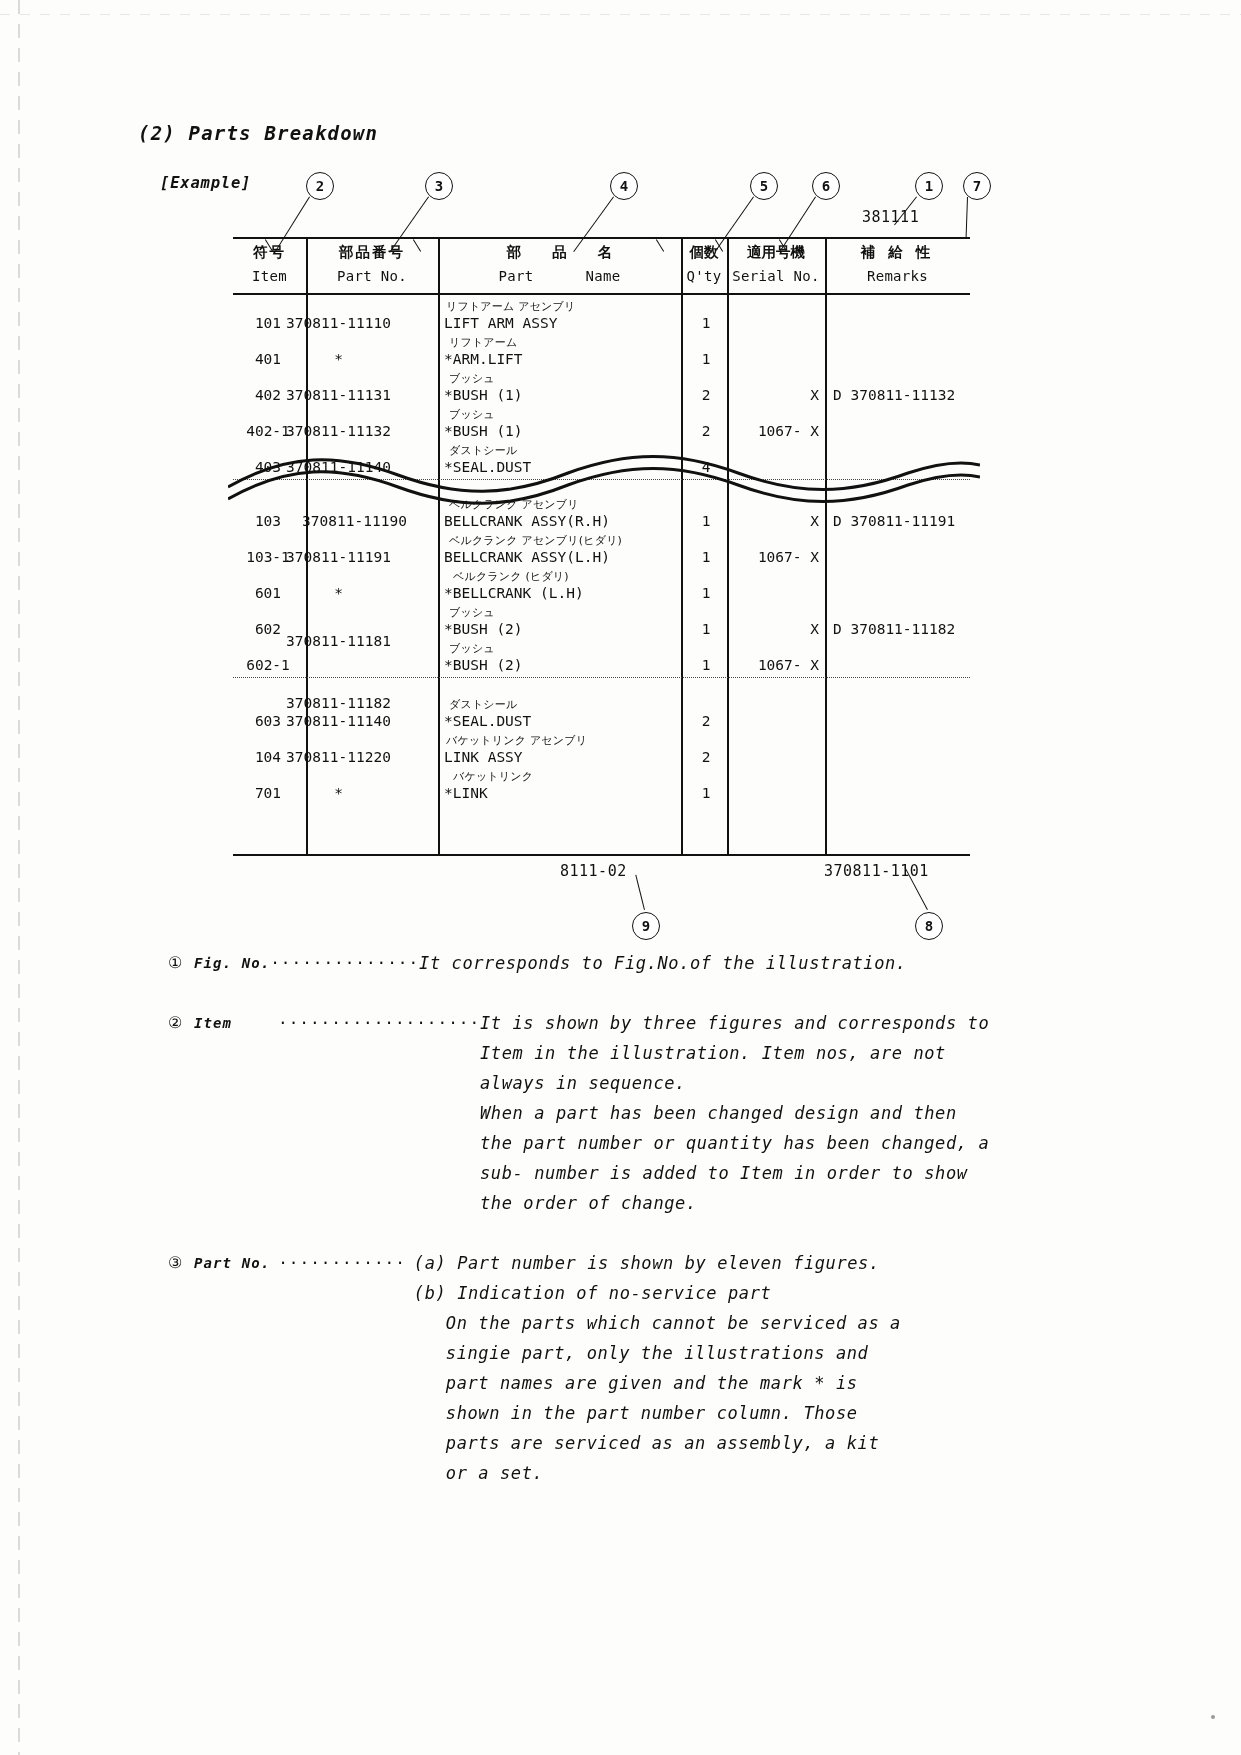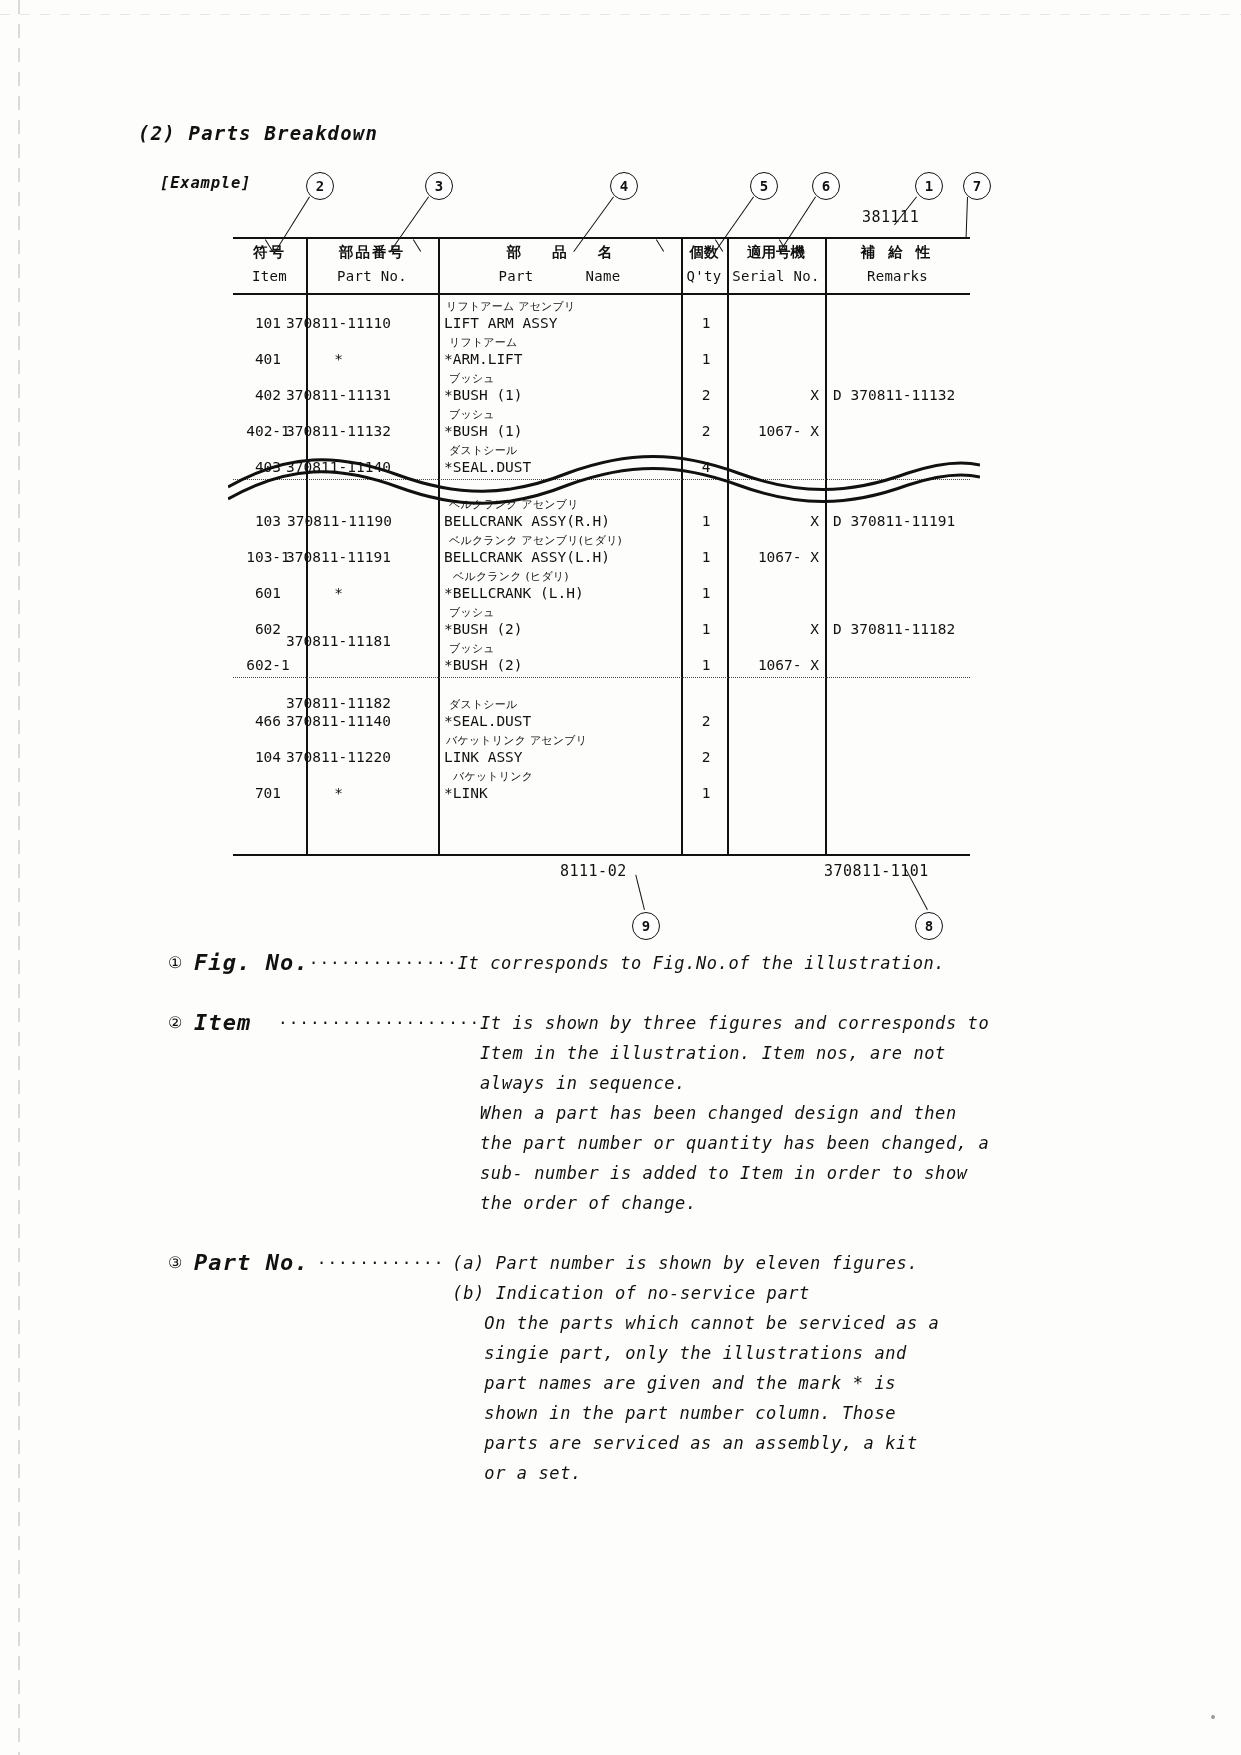--- a/index.html
+++ b/index.html
@@ -76,21 +76,21 @@
   .wave{position:absolute;left:-5px;width:752px;height:60px;pointer-events:none;}
 
   
   .fignum{position:absolute;font-size:15px;letter-spacing:.5px;}
 
   
   .notes{position:absolute;left:168px;top:948px;width:950px;}
   .note{position:relative;margin-bottom:26px;}
   .note-row{display:flex;align-items:flex-start;}
   .note-num{width:26px;flex:none;font-size:16px;line-height:30px;}
-  .note-term{flex:none;font-weight:bold;font-style:italic;font-size:22px;
+  .note-term{flex:none;font-weight:bold;font-style:italic;font-size:14px;
     line-height:30px;letter-spacing:1.1px;}
   .note-dots{flex:none;font-size:16px;line-height:30px;letter-spacing:1px;}
   .note-body{font-style:italic;font-size:17px;line-height:30px;letter-spacing:.6px;}
   .note-body div{white-space:pre;}
   .sub-indent{margin-left:32px;}
 </style>
 </head>
 <body>
 
 <div class="page">
@@ -224,21 +224,21 @@
         <span class="cell c-qty" style="left:450px;top:162px;">4</span>
         <span class="cell c-ser" style="left:488px;top:162px;"></span>
         <span class="cell c-rem" style="left:600px;top:162px;"></span>
       </div>
 
       <div class="dotrule" style="top:182px;"></div>
 
       <div>
         <span class="cell kana c-name" style="left:216px;top:200px;">ベルクランク アセンブリ</span>
         <span class="cell c-item" style="left:0;top:216px;">103</span>
-        <span class="cell c-part" style="left:4px;top:216px;">370811-11190</span>
+        <span class="cell c-part" style="left:19px;top:216px;">370811-11190</span>
         <span class="cell c-name" style="left:211px;top:216px;">BELLCRANK ASSY(R.H)</span>
         <span class="cell c-qty" style="left:450px;top:216px;">1</span>
         <span class="cell c-ser" style="left:488px;top:216px;">X</span>
         <span class="cell c-rem" style="left:600px;top:216px;">D 370811-11191</span>
       </div>
       <div>
         <span class="cell kana c-name" style="left:216px;top:236px;">ベルクランク アセンブリ(ヒダリ)</span>
         <span class="cell c-item" style="left:0;top:252px;">103-1</span>
         <span class="cell c-part" style="left:3px;top:252px;">370811-11191</span>
         <span class="cell c-name" style="left:211px;top:252px;">BELLCRANK ASSY(L.H)</span>
@@ -271,21 +271,21 @@
         <span class="cell c-name" style="left:211px;top:360px;">*BUSH (2)</span>
         <span class="cell c-qty" style="left:450px;top:360px;">1</span>
         <span class="cell c-ser" style="left:488px;top:360px;">1067- X</span>
         <span class="cell c-rem" style="left:600px;top:360px;"></span>
       </div>
 
       <div class="dotrule" style="top:380px;"></div>
 
       <div>
         <span class="cell kana c-name" style="left:216px;top:400px;">ダストシール</span>
-        <span class="cell c-item" style="left:0;top:416px;">466</span>
+        <span class="cell c-item" style="left:0;top:416px;">603</span>
         <span class="cell c-part" style="left:3px;top:416px;">370811-11140</span>
         <span class="cell c-name" style="left:211px;top:416px;">*SEAL.DUST</span>
         <span class="cell c-qty" style="left:450px;top:416px;">2</span>
         <span class="cell c-ser" style="left:488px;top:416px;"></span>
         <span class="cell c-rem" style="left:600px;top:416px;"></span>
       </div>
       <div>
         <span class="cell kana c-name" style="left:213px;top:436px;">バケットリンク アセンブリ</span>
         <span class="cell c-item" style="left:0;top:452px;">104</span>
         <span class="cell c-part" style="left:3px;top:452px;">370811-11220</span>

